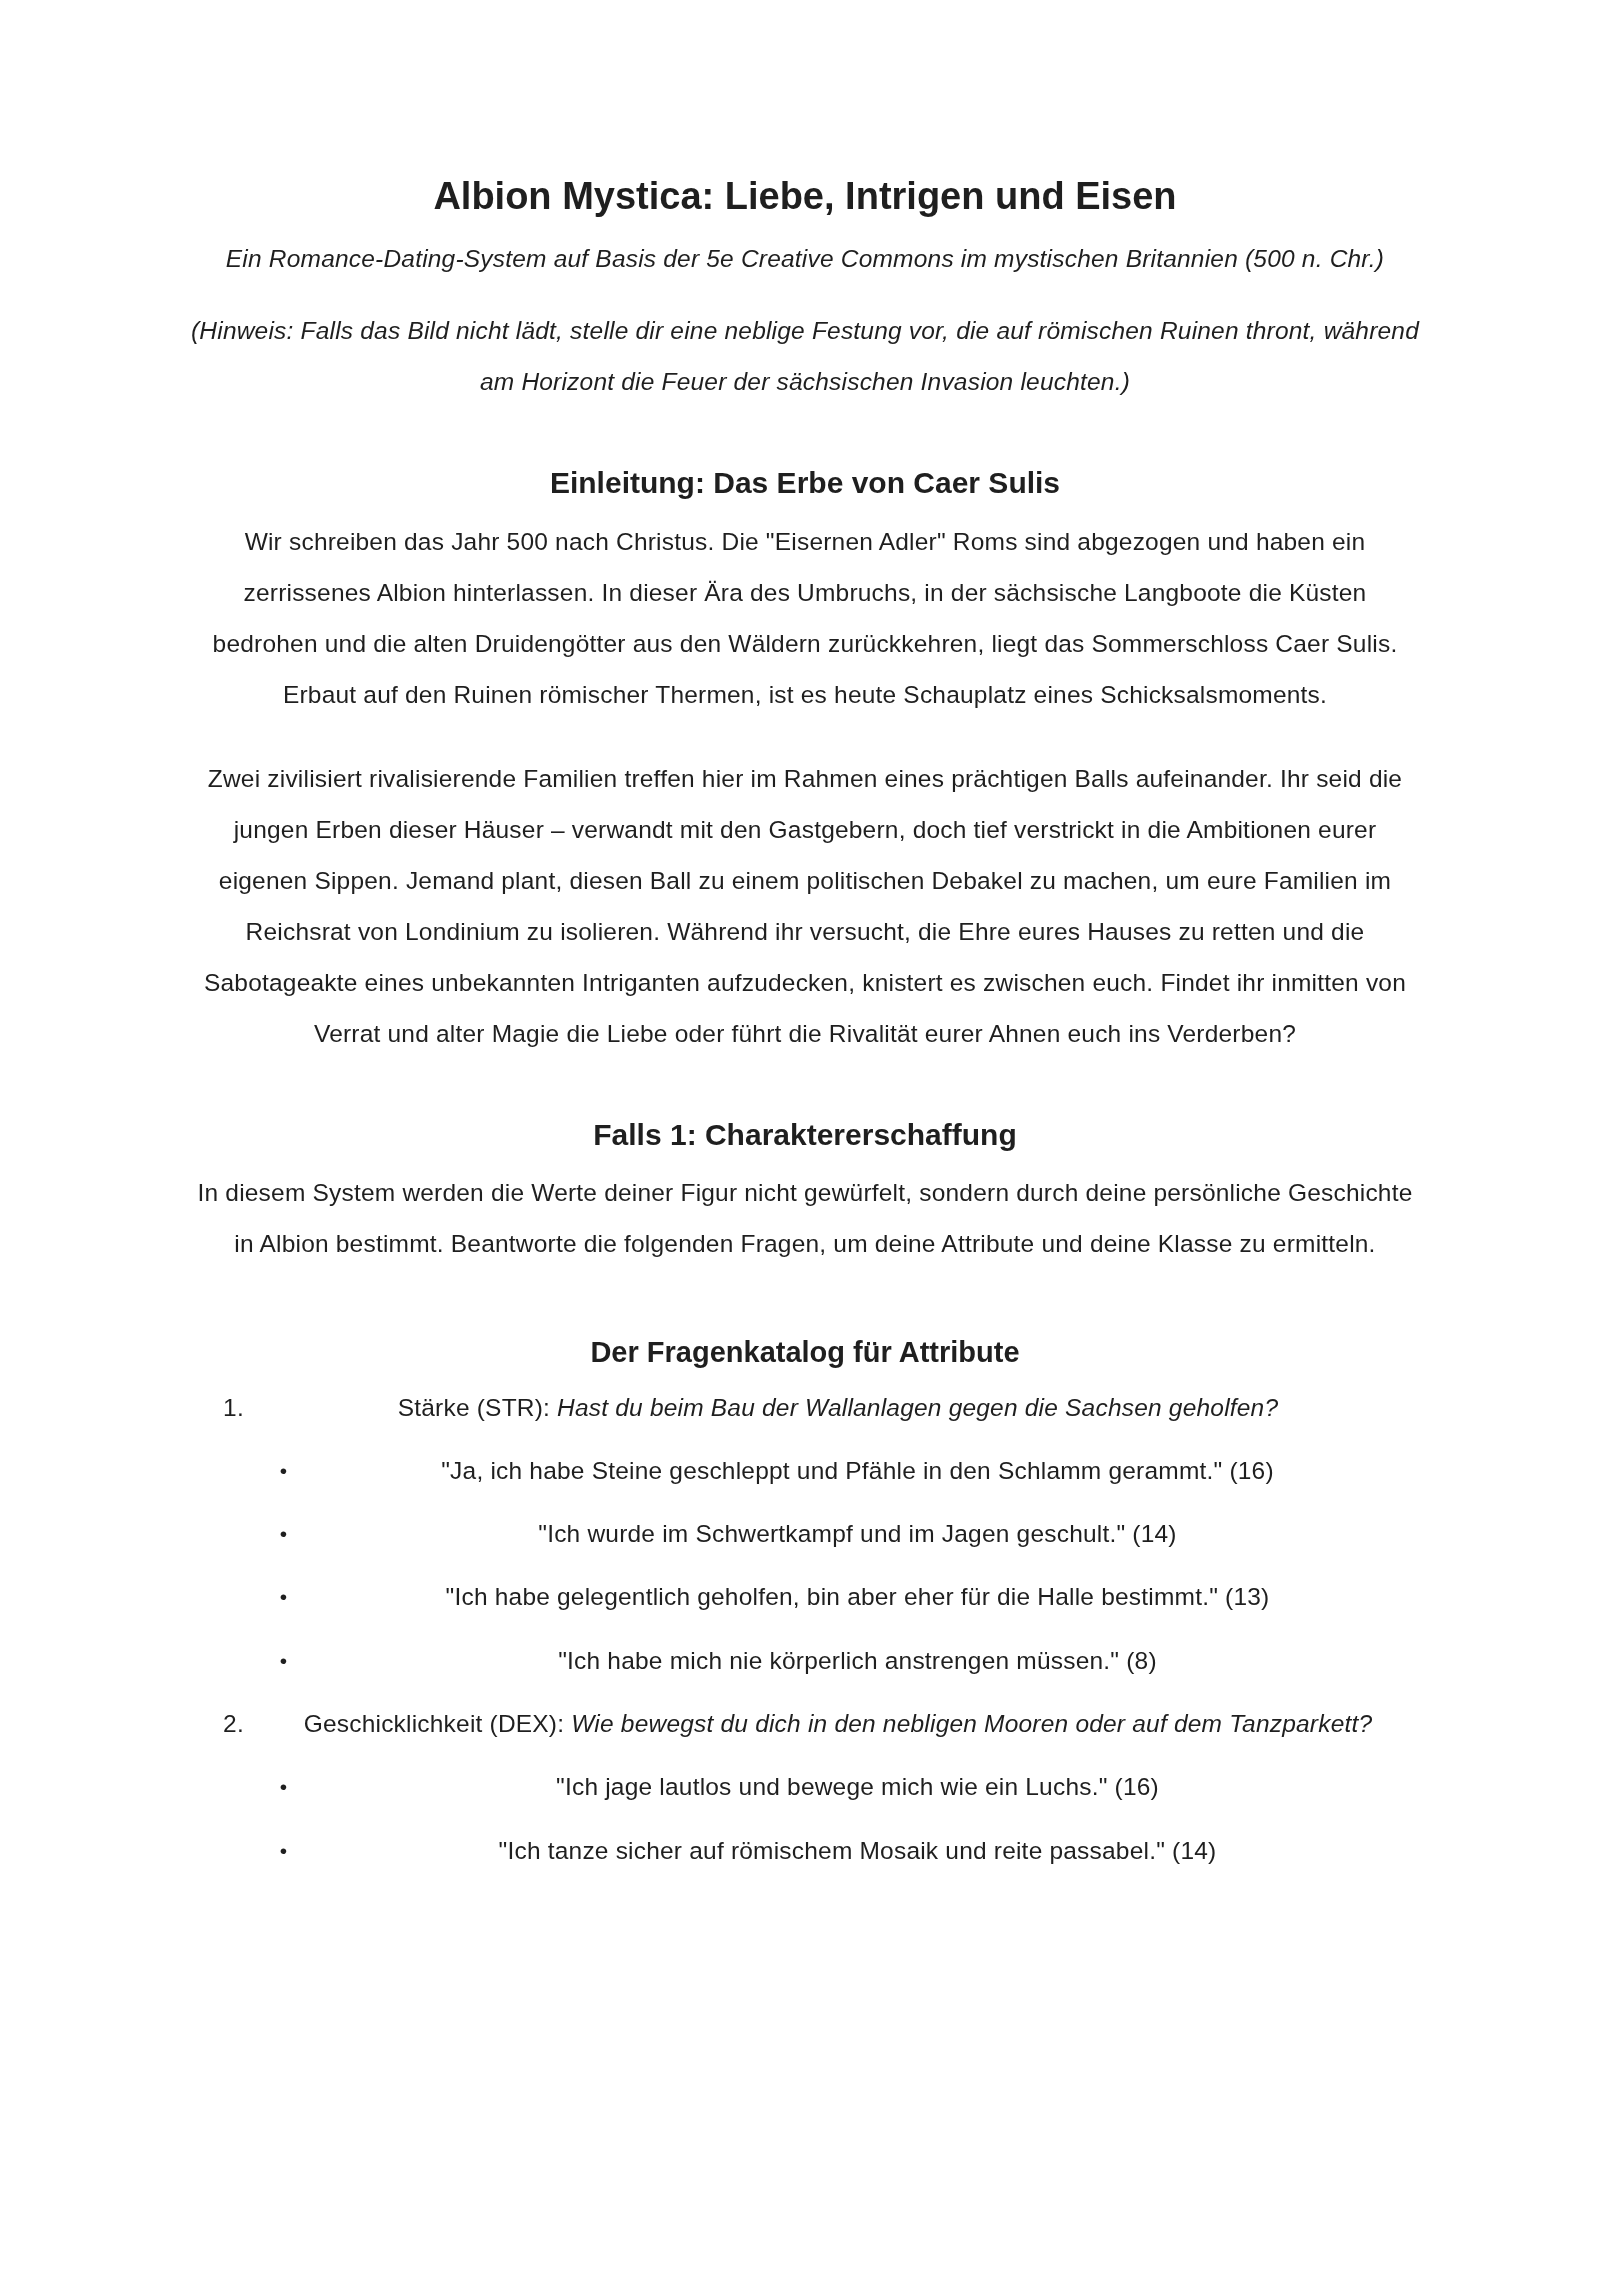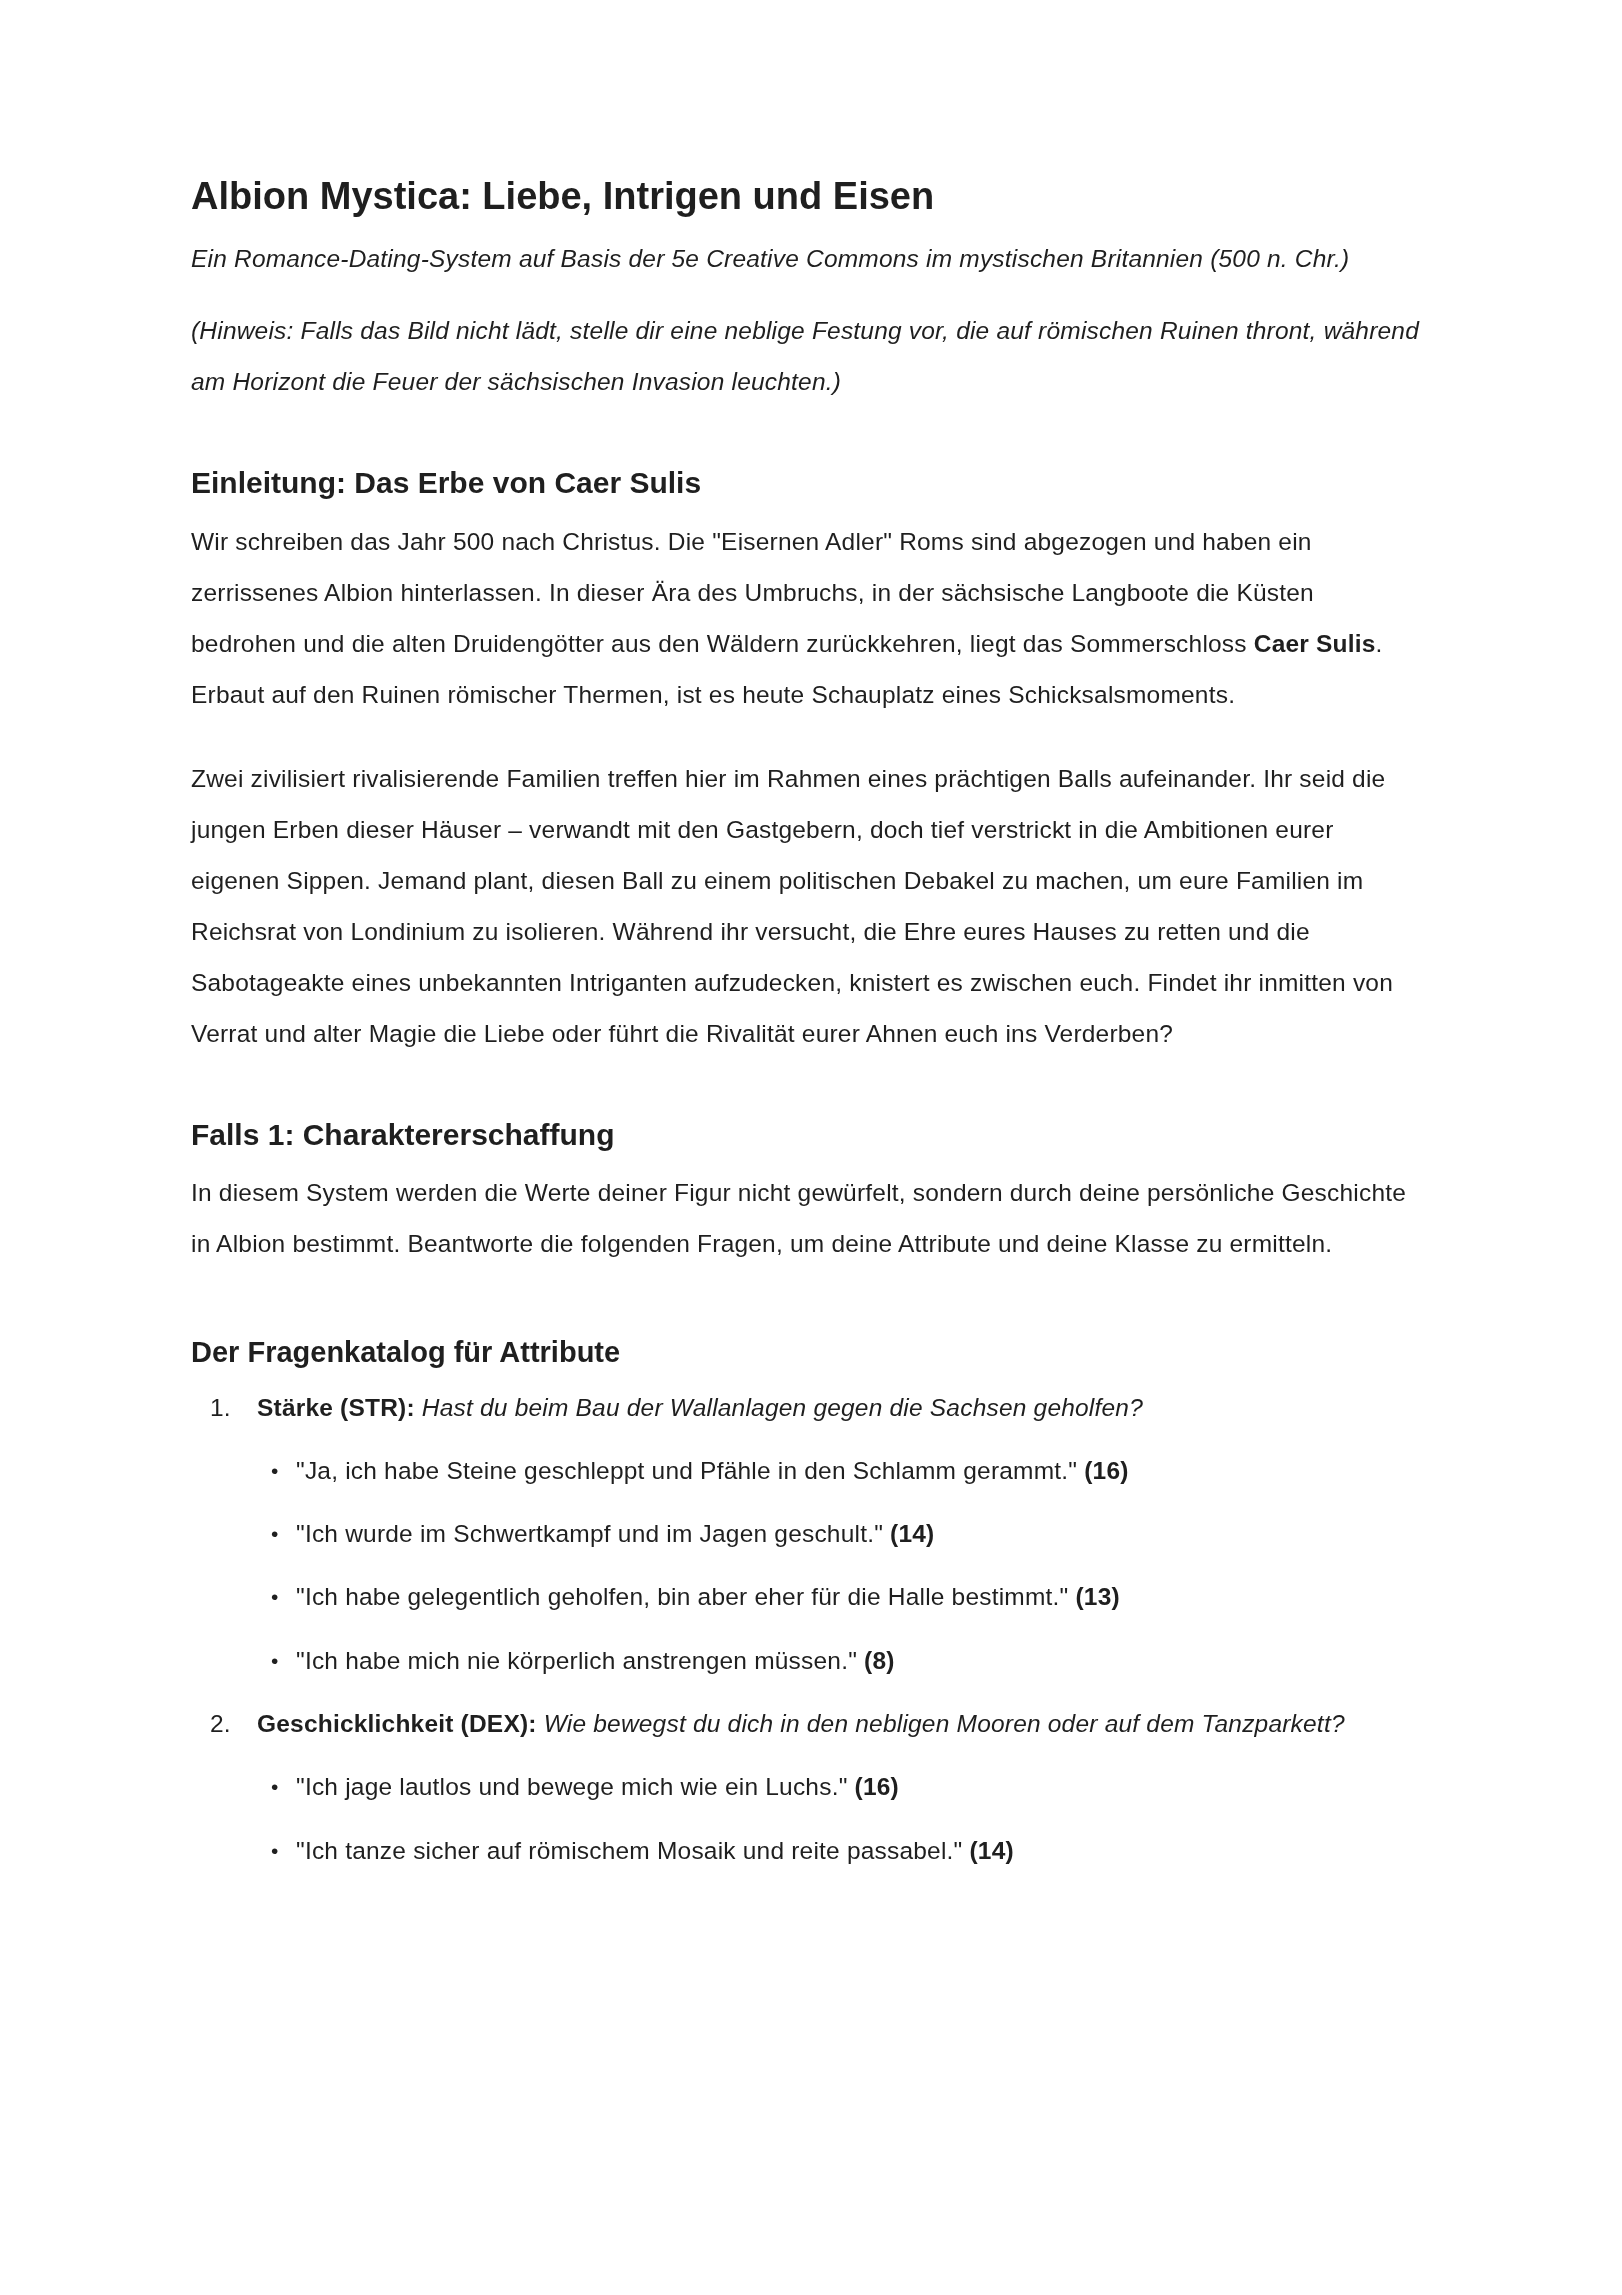--- a/index.html
+++ b/index.html
@@ -16,20 +16,21 @@
     font-size: 24.5px;
     line-height: 51px;
     letter-spacing: 0.2px;
   }
   .page {
     box-sizing: border-box;
     width: 1622px;
     min-height: 2295px;
     padding: 173px 203px 98px 191px;
     background: #ffffff;
+    text-align: center;
   }
   .content {
     max-width: 1229px;
   }
   h1 {
     font-size: 38px;
     line-height: 47px;
     font-weight: 700;
     letter-spacing: 0;
     margin: 0 0 13px 0;
@@ -56,21 +57,21 @@
   }
   p.subtitle {
     margin-bottom: 21px;
   }
   p.note {
     margin-bottom: 0;
   }
   p.assign {
     margin-bottom: 13px;
   }
-  strong { font-weight: 700; }
+  strong { font-weight: 400; }
   em { font-style: italic; }
 
   ol.questions {
     list-style: none;
     margin: 0;
     padding: 0 0 0 19px;
   }
   ol.questions > li {
     display: flex;
     align-items: flex-start;

